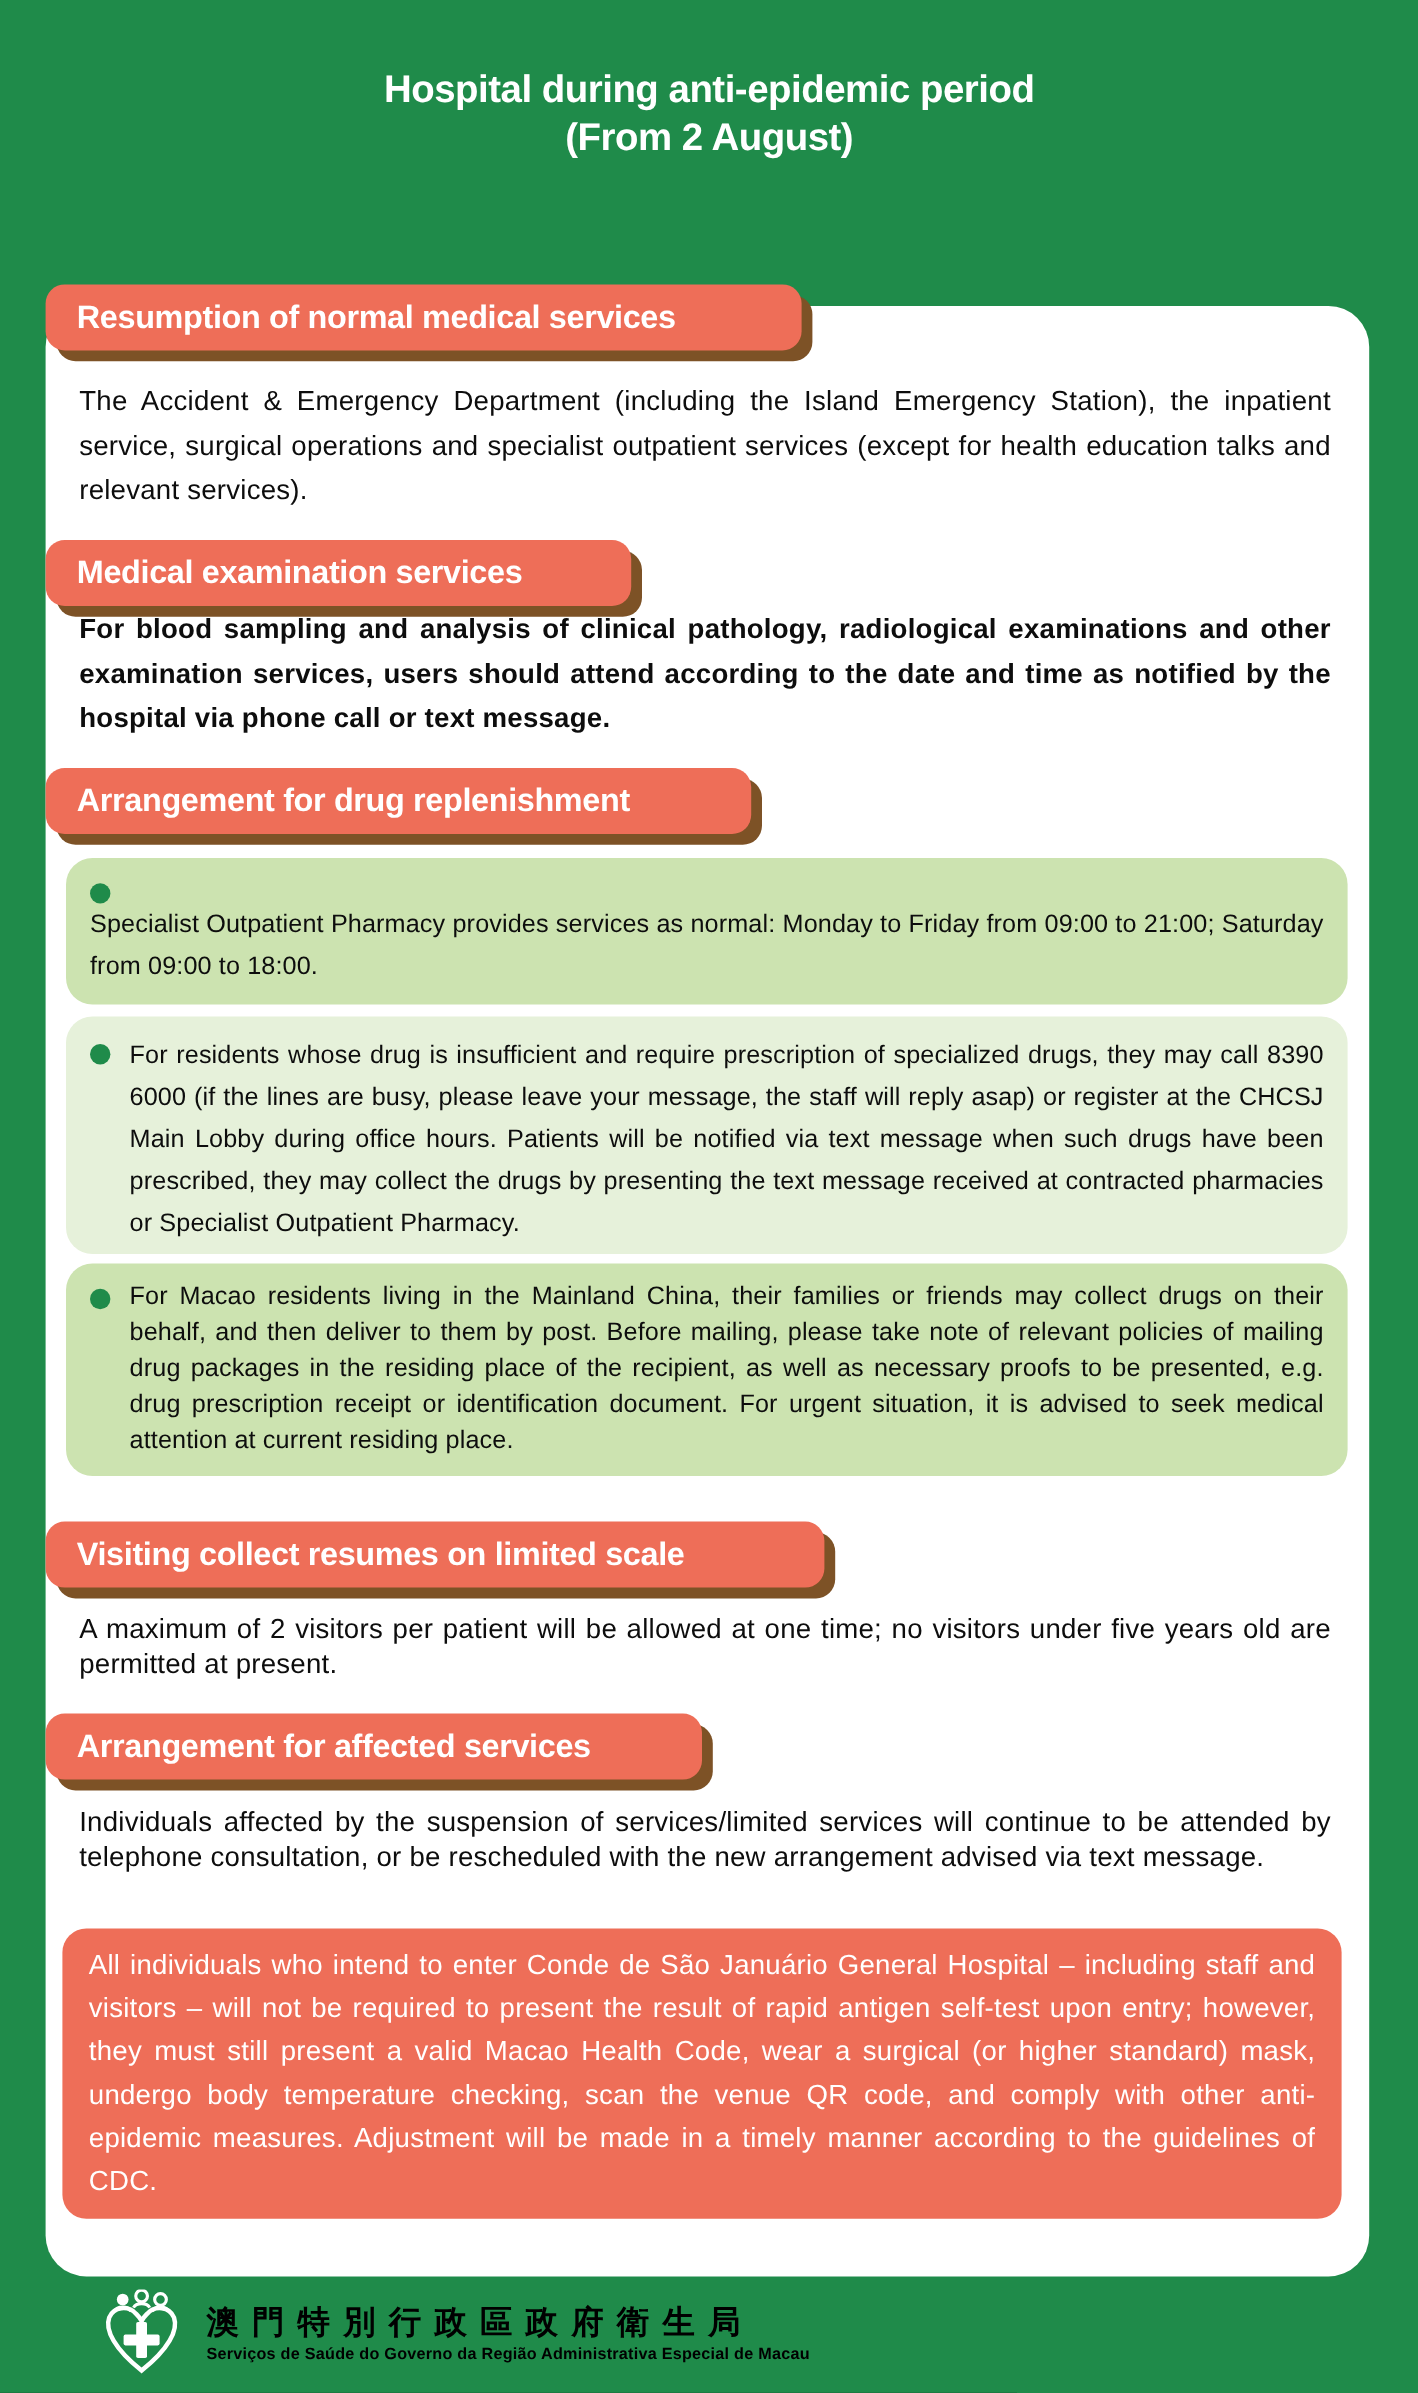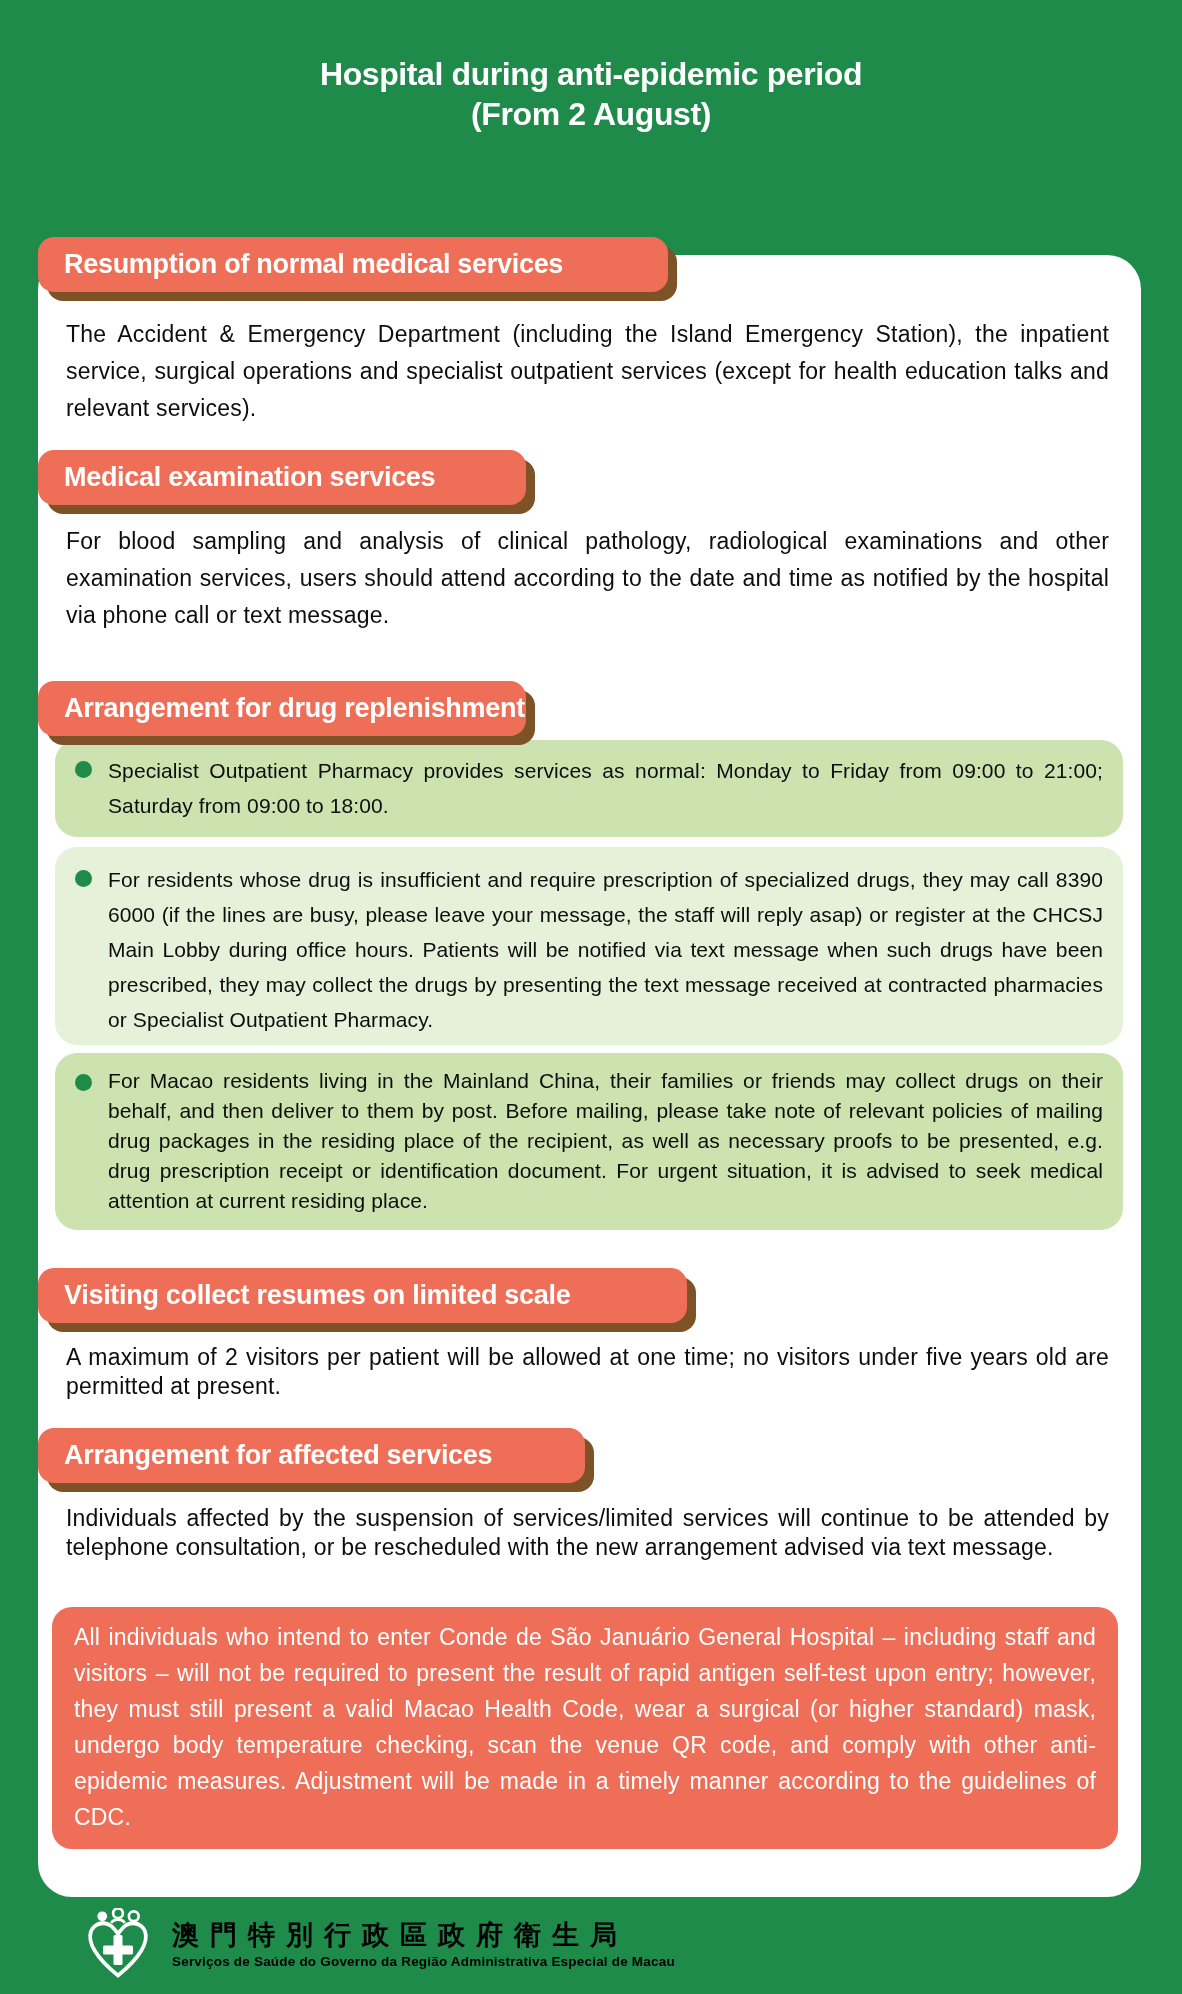--- a/index.html
+++ b/index.html
@@ -24,42 +24,42 @@
   .sec-header{
     position:relative;box-sizing:border-box;
     height:55px;background:#ee6e58;border-radius:16px;
     box-shadow:9px 9px 0 0 #7d5226;
     display:flex;align-items:center;padding-left:26px;
     color:#ffffff;font-size:27px;font-weight:bold;letter-spacing:-0.3px;
     white-space:nowrap;
   }
   .hw1{width:630px;margin-top:-18px;}
   .hw2{width:488px;margin-top:23px;}
-  .hw3{width:488px;margin-top:47px;}
+  .hw3{width:588px;margin-top:23px;}
   .hw4{width:649px;margin-top:38px;}
   .hw5{width:547px;margin-top:27px;}
   .para{
     margin:24px 32px 0 28px;
     color:#0d0d0d;font-size:23px;line-height:37px;
     text-align:justify;letter-spacing:0.2px;
   }
   .para.tight{line-height:29px;}
-  .p2{margin-top:18px;}
+  .p2{margin-top:1px;font-weight:bold;}
   .p4{margin-top:20px;}
   .p5{margin-top:21px;}
   .bullet-box{
     box-sizing:border-box;
     margin:20px 18px 0 17px;
     border-radius:22px;
     padding:13px 20px 14px 20px;
     display:flex;align-items:flex-start;
   }
   .box-dark{background:#cce3b0;}
   .box-light{background:#e6f1da;}
-  .b1{margin-top:4px;}
+  .b1{margin-top:20px;flex-direction:column;}
   .b2{margin-top:10px;padding-top:15px;padding-bottom:8px;}
   .b3{margin-top:8px;}
   .dot{
     width:17px;height:17px;border-radius:50%;
     background:#1f8b4a;flex:none;margin:8px 16px 0 0;
   }
   .bullet-text{
     flex:1;color:#0d0d0d;font-size:21px;line-height:35px;
     text-align:justify;letter-spacing:0.1px;
   }

